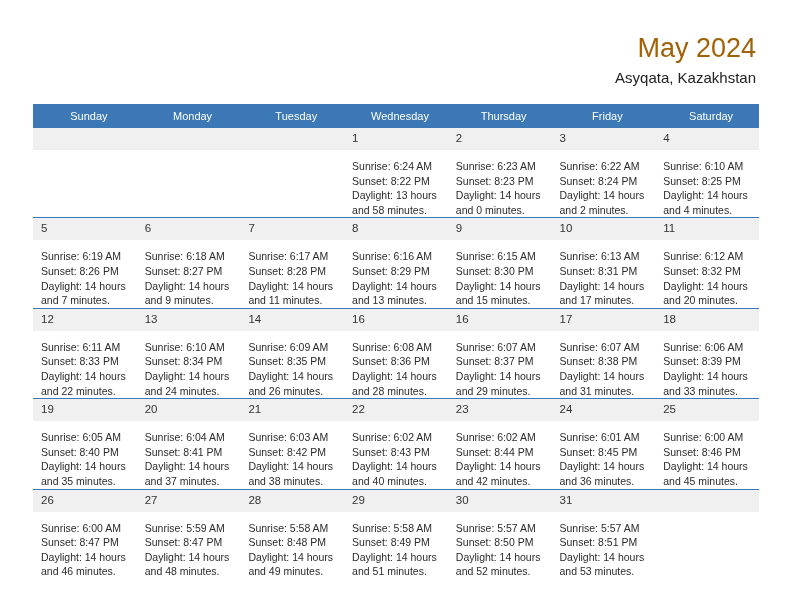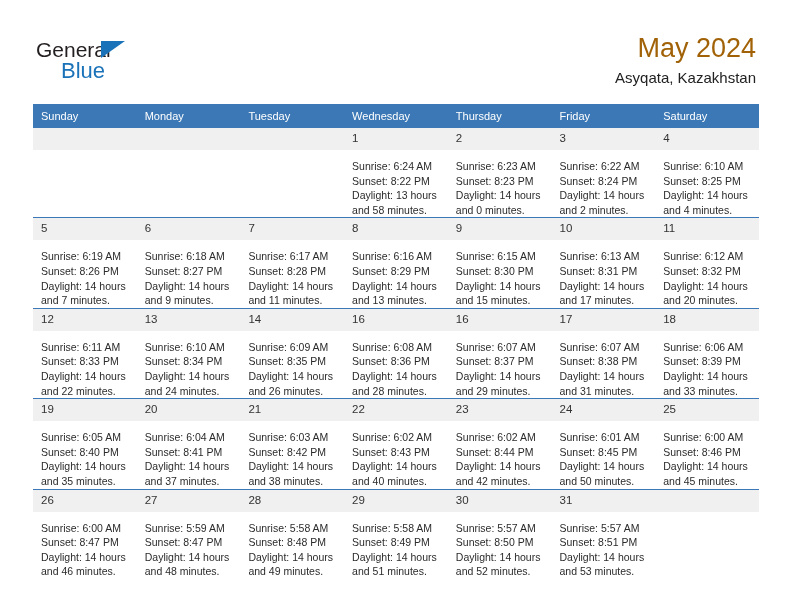--- a/index.html
+++ b/index.html
@@ -94,21 +94,21 @@
     border-collapse: collapse;
     table-layout: fixed;
   }
   .cal col { width: 103.71px; }
 
   thead th {
     background: #3b78b5;
     color: #ffffff;
     font-size: 11px;
     font-weight: normal;
-    text-align: left;
+    text-align: center;
     padding: 6px 0 6px 8px;
     height: 10px;
     line-height: 12px;
     border: none;
   }
 
   tbody td {
     vertical-align: top;
     padding: 0;
     border: none;
@@ -140,25 +140,20 @@
   }
   .info div { white-space: nowrap; }
 </style>
 </head>
 <body>
 
 <div class="page">
 
   <div class="top">
 
-    <div class="logo">
-      <span class="logo-general">General</span>
-      <span class="logo-tri"></span>
-      <span class="logo-blue">Blue</span>
-    </div>
 
     <div class="title-block">
       <div class="cal-title">May 2024</div>
       <div class="cal-sub">Asyqata, Kazakhstan</div>
     </div>
 
   </div>
 
   <table class="cal">
     <colgroup>
@@ -422,21 +417,21 @@
               <div>Daylight: 14 hours</div>
               <div>and 42 minutes.</div>
             </div>
           </td>
           <td>
             <div class="daynum">24</div>
             <div class="info">
               <div>Sunrise: 6:01 AM</div>
               <div>Sunset: 8:45 PM</div>
               <div>Daylight: 14 hours</div>
-              <div>and 50 minutes.</div>
+              <div>and 36 minutes.</div>
             </div>
           </td>
           <td>
             <div class="daynum">25</div>
             <div class="info">
               <div>Sunrise: 6:00 AM</div>
               <div>Sunset: 8:46 PM</div>
               <div>Daylight: 14 hours</div>
               <div>and 45 minutes.</div>
             </div>

